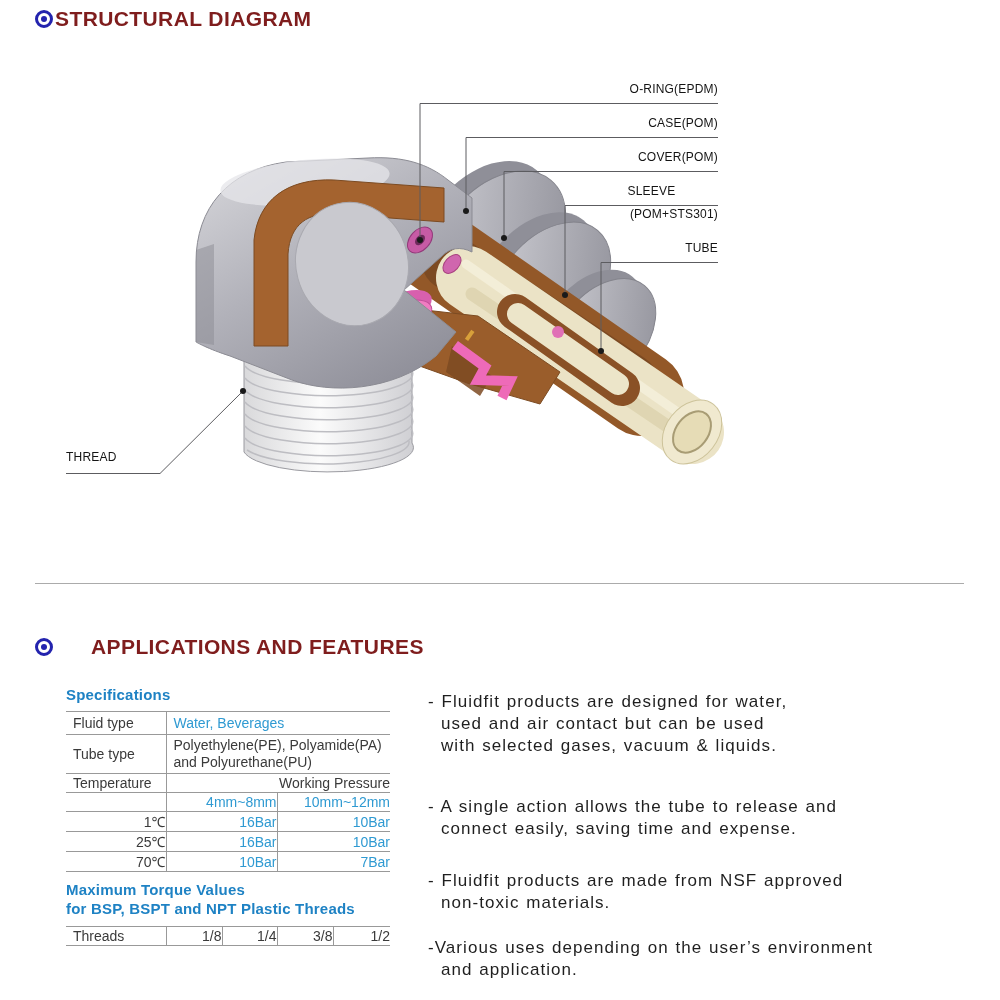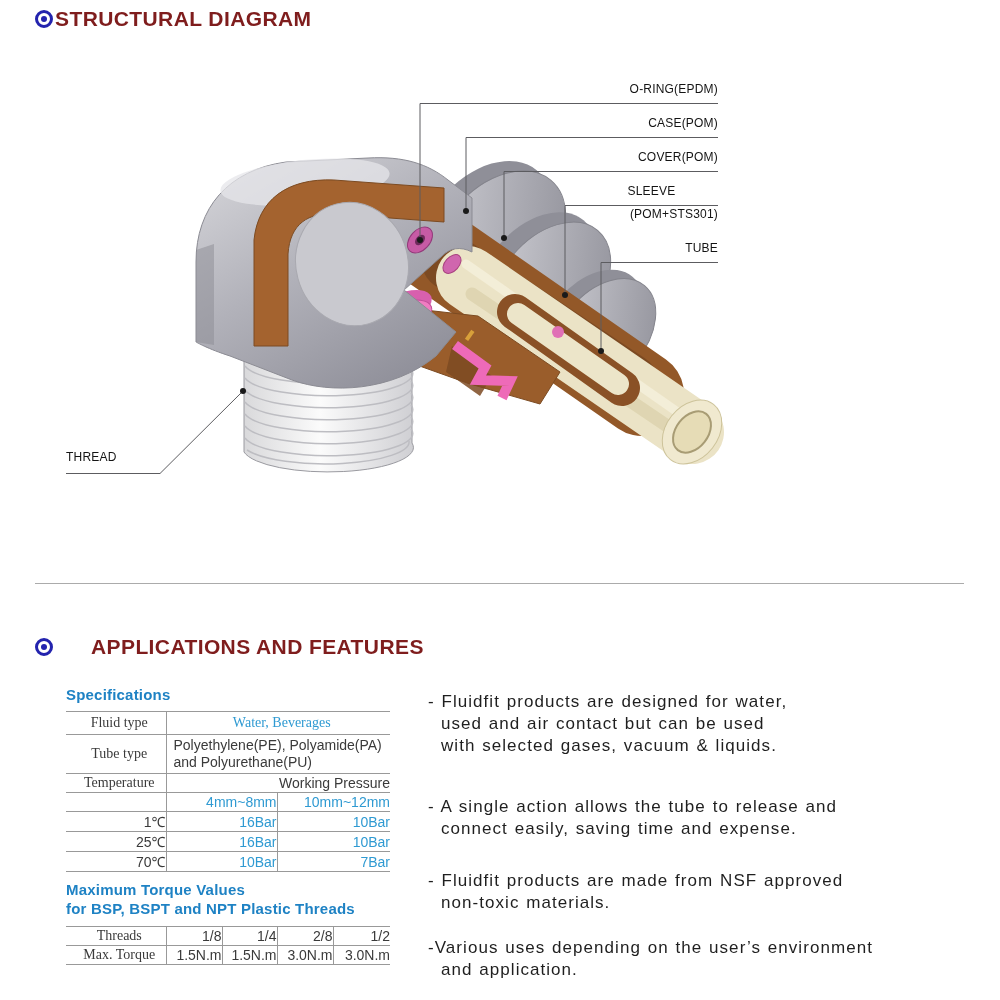--- a/index.html
+++ b/index.html
@@ -16,21 +16,21 @@
   .pr{right:282px;text-align:right;}
 
   .divider{position:absolute;left:35px;top:583px;width:929px;height:1px;background:#ababab;}
 
   .subtt{position:absolute;left:66px;font-size:15px;font-weight:bold;color:#1e82c4;letter-spacing:.2px;white-space:nowrap;}
 
   table.spec{position:absolute;border-collapse:collapse;table-layout:fixed;width:324px;
     border-top:1px solid #999;border-bottom:1px solid #999;}
   table.spec td{border-top:1px solid #999;font-size:14px;color:#3a3a3a;padding:0;vertical-align:middle;overflow:hidden;}
   table.spec td.lab{border-right:1px solid #999;}
-  table.spec td.lft{padding-left:7px;text-align:center;font-family:Liberation Serif, serif;}
+  table.spec td.lft{padding-left:7px;text-align:left;}
   table.spec td.ctr{text-align:right;}
   table.spec td.vr{border-right:1px solid #999;}
   table.spec td.blu{color:#2f9ad2;}
   table.spec td.wrap{line-height:17px;padding:2px 4px 2px 7px;}
 
   .bullet{position:absolute;left:428px;font-size:17px;line-height:22px;color:#1f1f1f;letter-spacing:1.05px;word-spacing:1px;white-space:nowrap;}
   .bullet .cont{padding-left:13px;}
 </style>
 </head>
 <body>
@@ -247,29 +247,22 @@
         <col style="width:56px">
         <col style="width:55px">
         <col style="width:56px">
         <col style="width:57px">
       </colgroup>
     <tbody>
       <tr style="height:19px">
         <td class="lab lft">Threads</td>
         <td class="ctr vr">1/8</td>
         <td class="ctr vr">1/4</td>
-        <td class="ctr vr">2/8</td>
+        <td class="ctr vr">3/8</td>
         <td class="ctr">1/2</td>
-      </tr>
-      <tr style="height:19px">
-        <td class="lab lft">Max. Torque</td>
-        <td class="ctr vr">1.5N.m</td>
-        <td class="ctr vr">1.5N.m</td>
-        <td class="ctr vr">3.0N.m</td>
-        <td class="ctr">3.0N.m</td>
       </tr>
     </tbody>
   </table>
 
   <div class="bullet" style="top:691px;">
     <div>- Fluidfit products are designed for water,</div>
     <div class="cont">used and air contact but can be used</div>
     <div class="cont">with selected gases, vacuum &amp; liquids.</div>
   </div>
   <div class="bullet" style="top:796px;">

